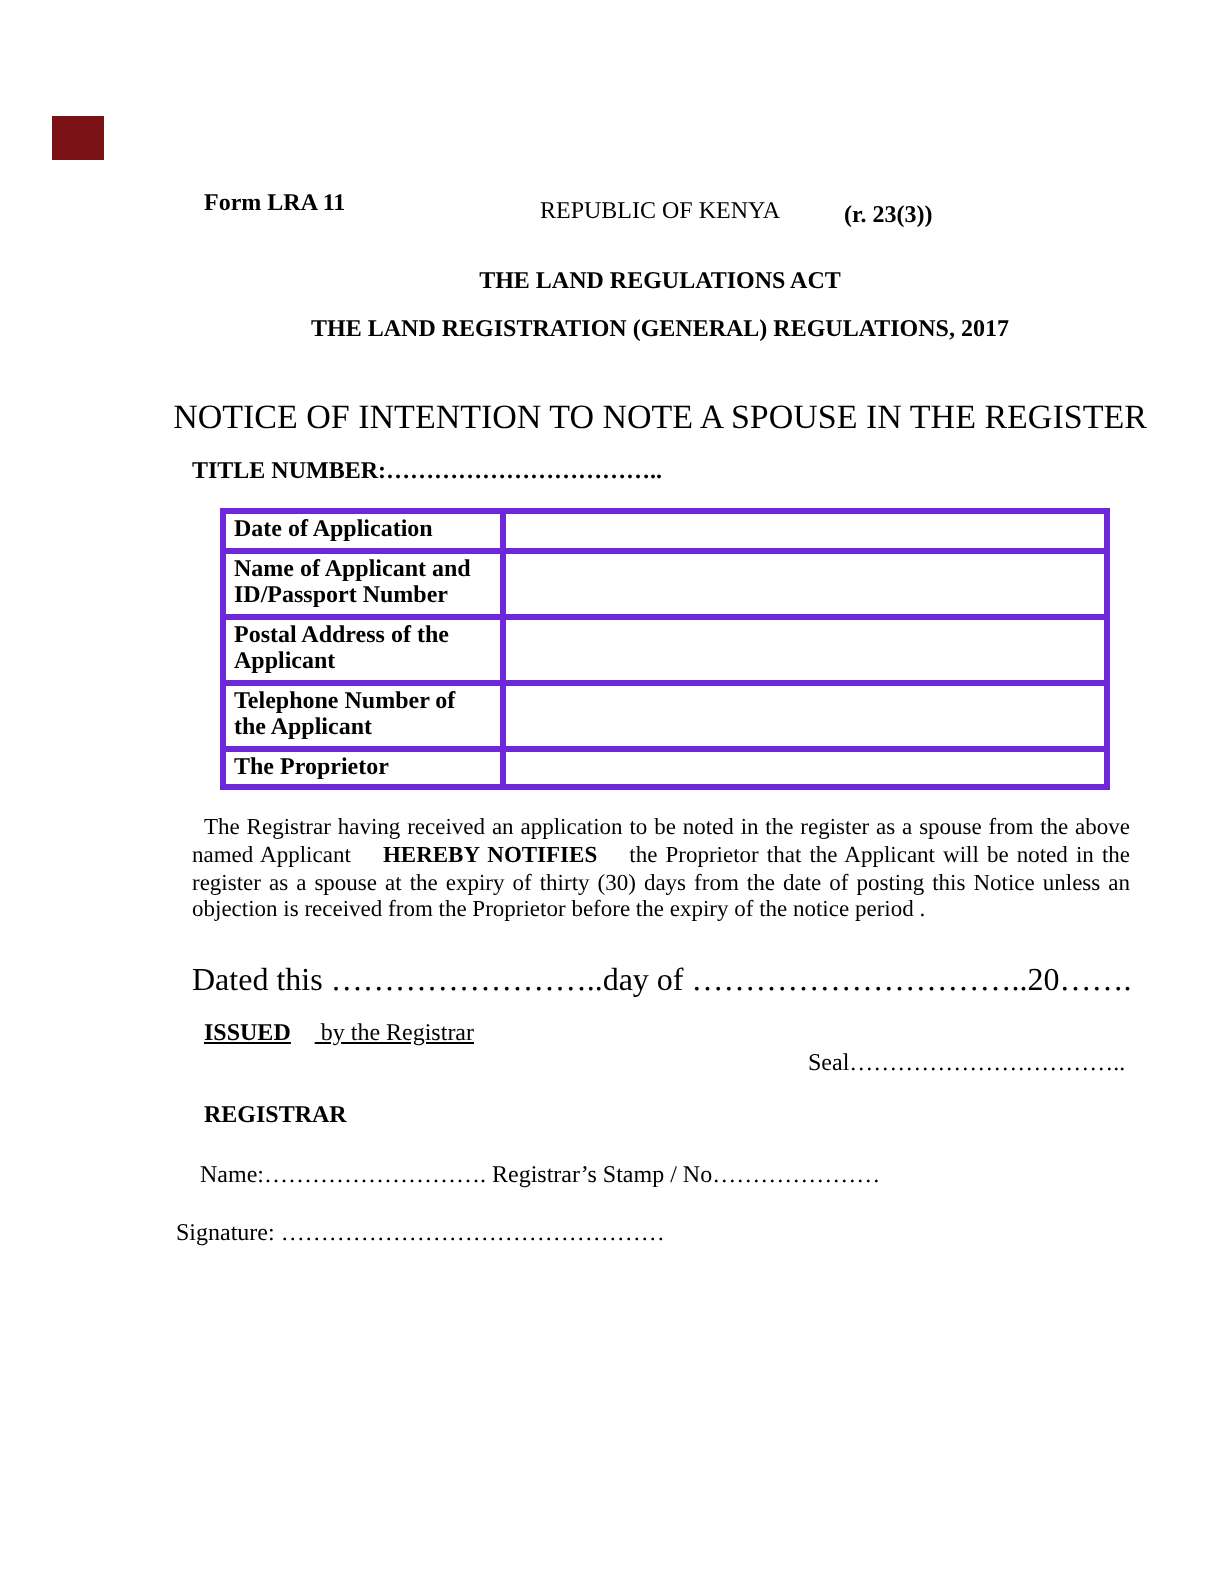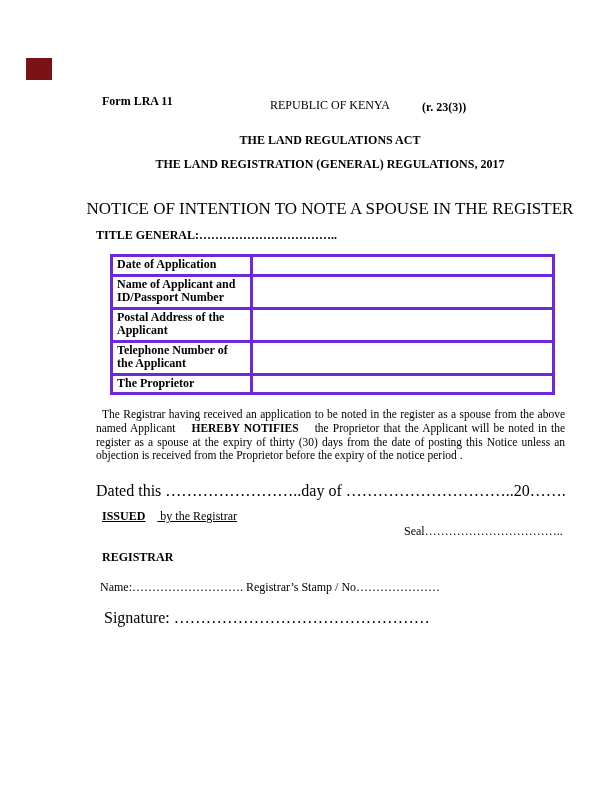--- a/index.html
+++ b/index.html
@@ -33,40 +33,40 @@
   .app-table td.val { width:302px; }
 
   .paragraph { left:72px; top:384px; width:469px; font-size:11.5px; line-height:13.8px; text-align:justify; }
 
   .dated-line { left:72px; top:458px; font-size:16px; }
   .issued-line { left:72px; top:485px; font-size:12px;text-decoration:underline; }
   .issued-word { font-weight:bold; text-decoration:underline; }
   .seal-line { left:380px; top:500px; font-size:12px; }
   .registrar-heading { left:78px; top:526px; font-size:12px; font-weight:bold; }
   .name-line { left:76px; top:556px; font-size:12px; }
-  .signature-line { left:80px; top:585px; font-size:16px; }
+  .signature-line { left:64px; top:585px; font-size:12px; }
 </style>
 </head>
 <body>
 
 <div class="page">
 
   <div class="abs corner-mark"></div>
 
   <div class="abs form-line">
     <span>Form LRA 11</span>
     <span class="rule-ref">(r. 23(3))</span>
   </div>
 
   <div class="abs center h-republic">REPUBLIC OF KENYA</div>
   <div class="abs center h-act">THE LAND REGULATIONS ACT</div>
   <div class="abs center h-regulations">THE LAND REGISTRATION (GENERAL) REGULATIONS, 2017</div>
   <div class="abs center h-notice">NOTICE OF INTENTION TO NOTE A SPOUSE IN THE REGISTER</div>
 
-  <div class="abs title-number">TITLE GENERAL:……………………………..</div>
+  <div class="abs title-number">TITLE NUMBER:……………………………..</div>
 
   <table class="abs app-table">
     <tbody>
       <tr>
         <td class="lbl">Date of Application</td>
         <td class="val"></td>
       </tr>
       <tr>
         <td class="lbl">Name of Applicant and
 ID/Passport Number</td>

